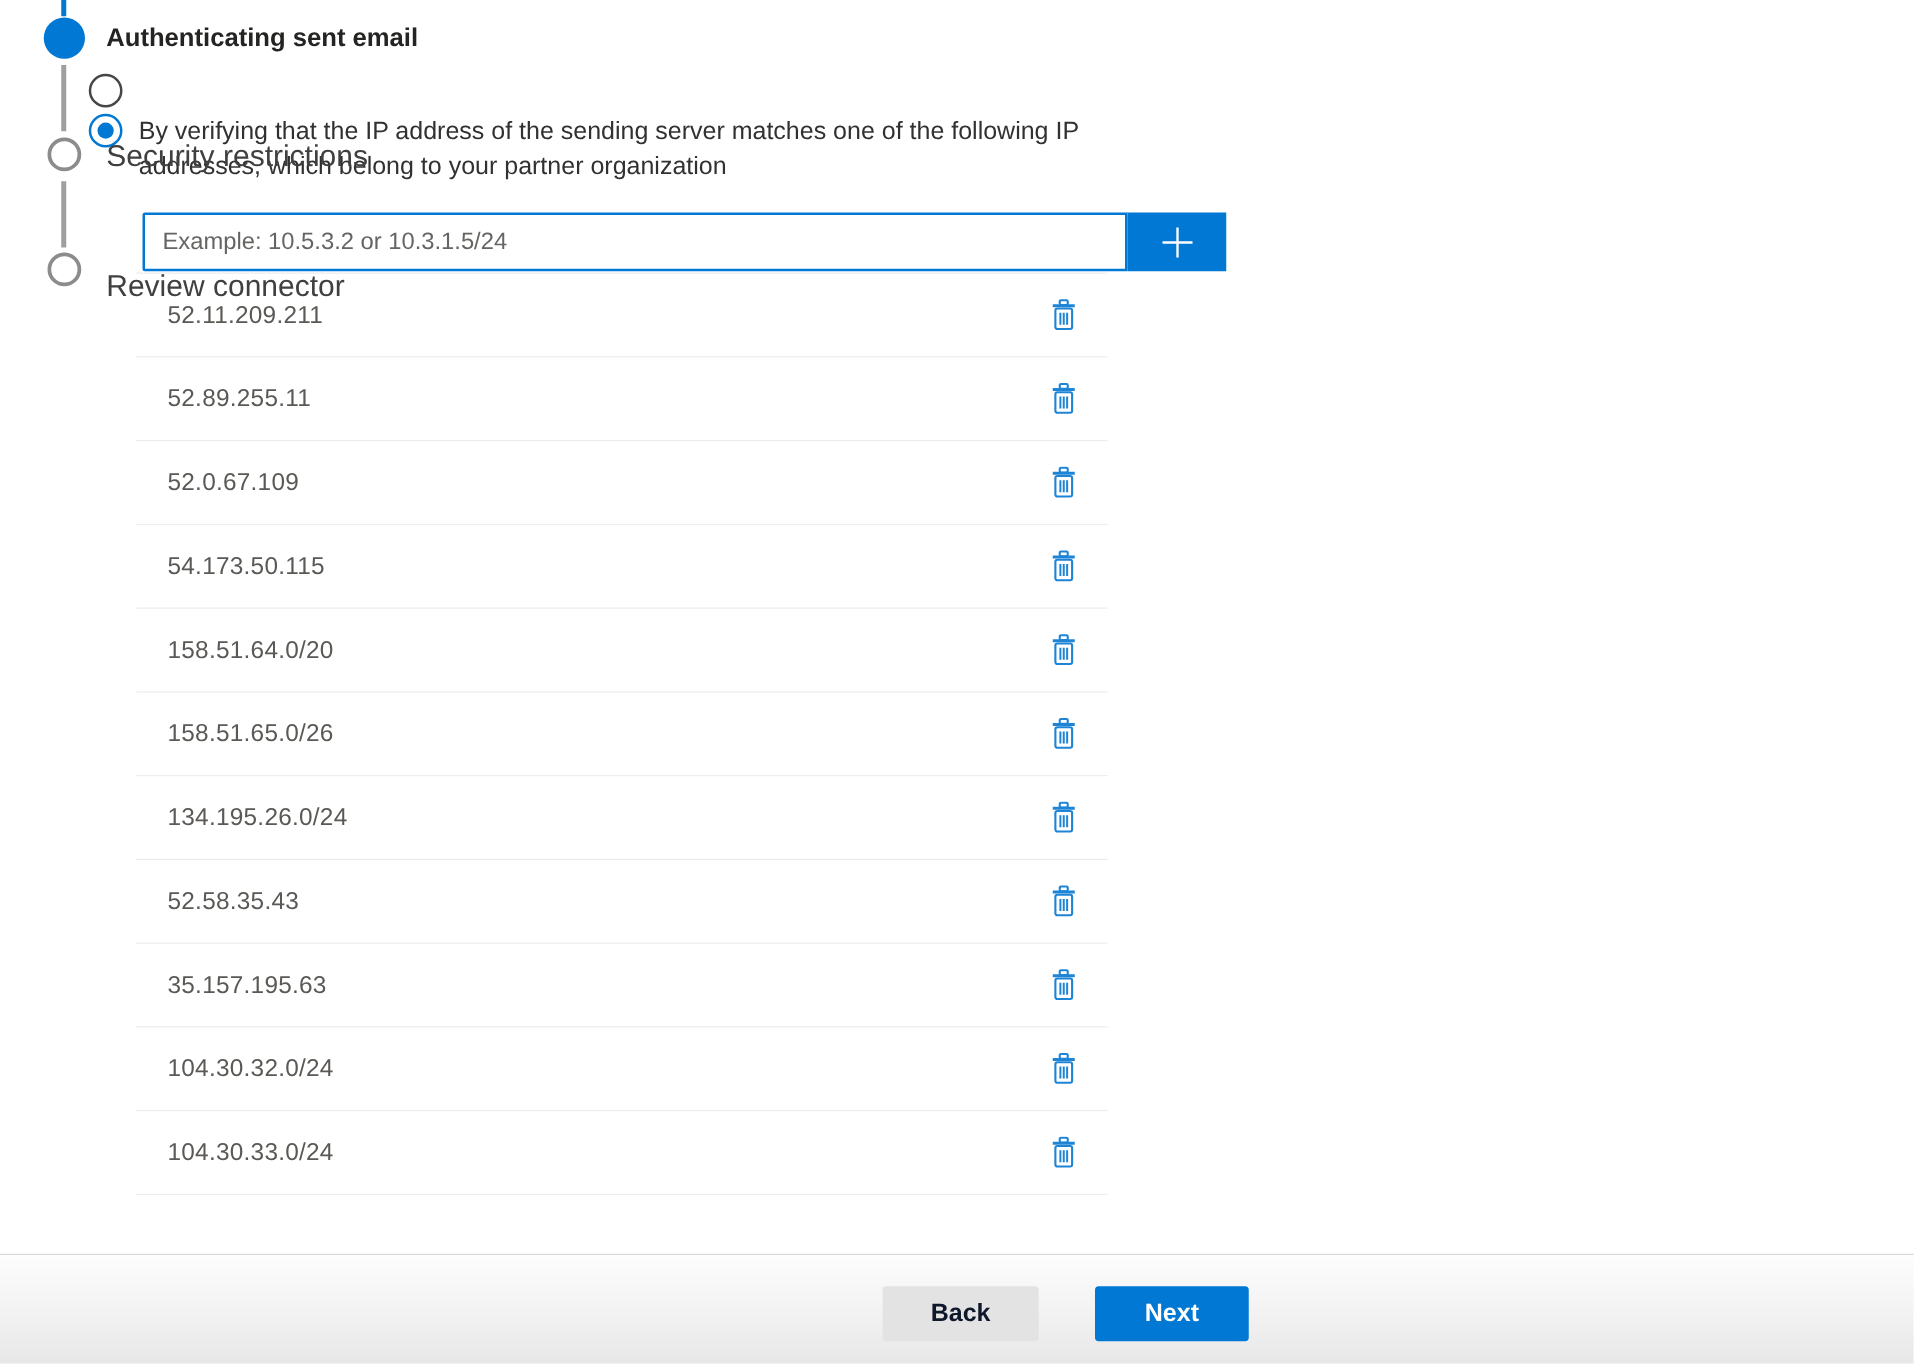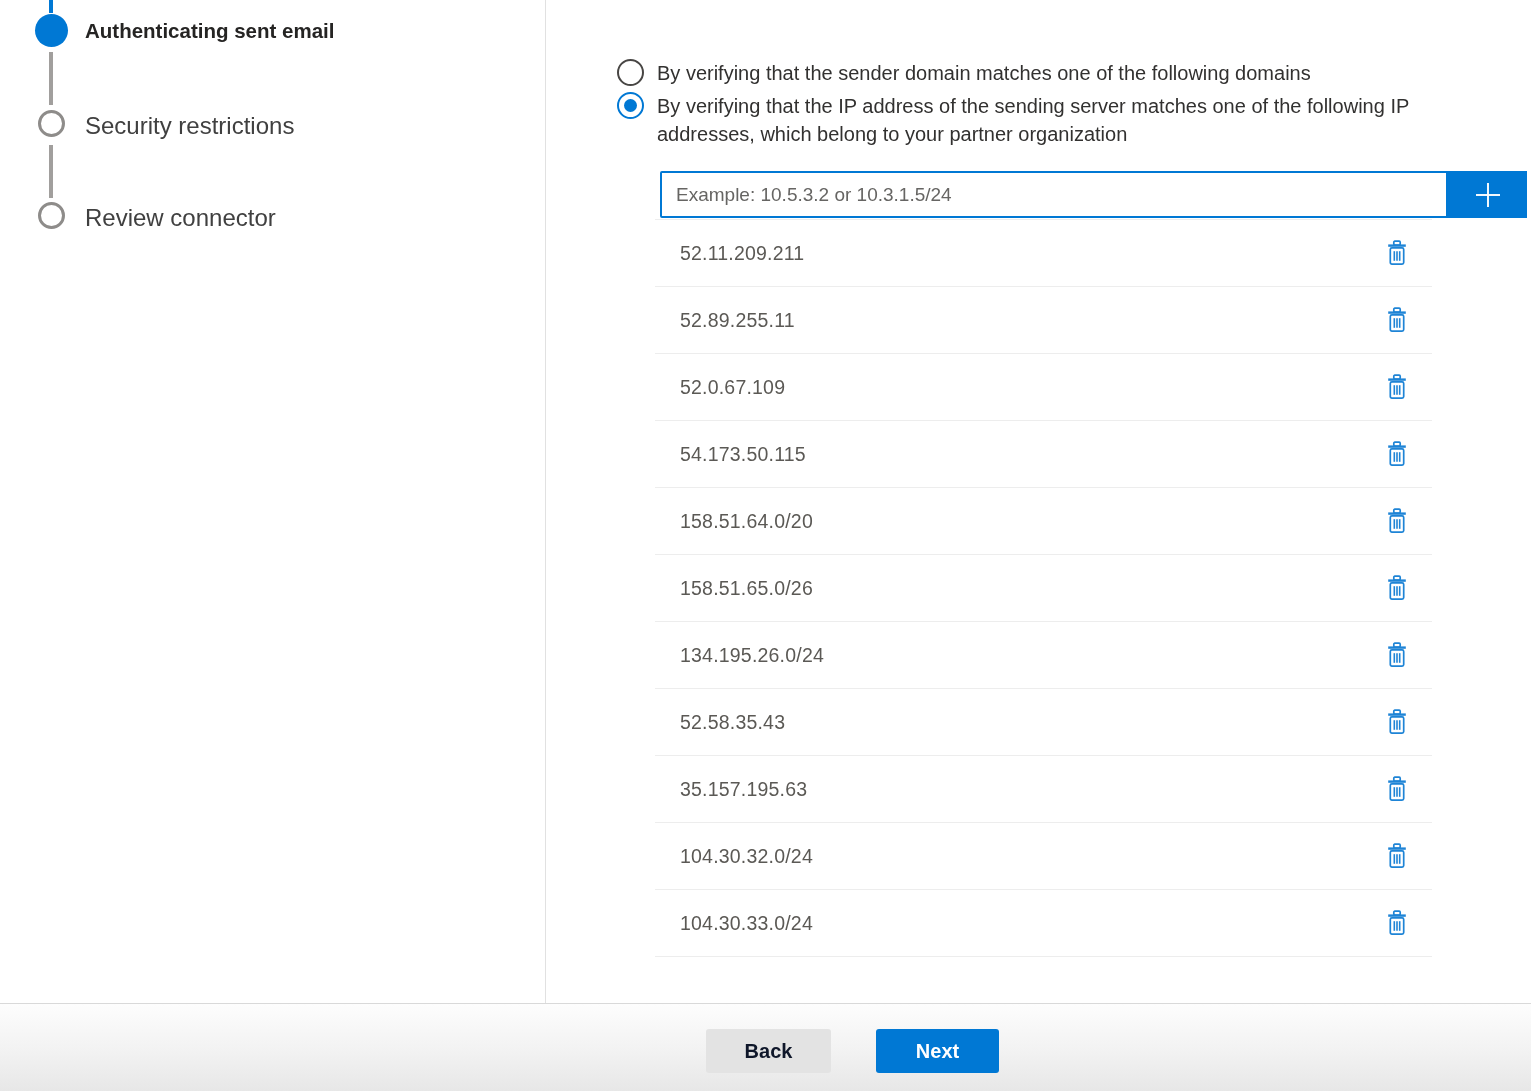--- a/index.html
+++ b/index.html
@@ -4,37 +4,37 @@
 <style>
   * { margin:0; padding:0; box-sizing:border-box; }
   html,body { width:1531px; height:1091px; }
   body {
     font-family:"Liberation Sans", sans-serif;
     background:#ffffff;
     color:#323130;
     position:relative;
     overflow:hidden;
   }
-  .layout { display:flex; height:1003px; }
+  .layout { display:flex; height:1003px;flex-direction:column; }
 
   
   .sidebar { width:546px; flex:none; border-right:1px solid #e1e1e1; position:relative; }
   .step-line { position:absolute; left:49px; width:4px; background:#a19f9d; }
   .step-line.top { top:0; height:13px; background:#0078d4; }
   .step-line.c1 { top:52px; height:53px; }
   .step-line.c2 { top:145px; height:53px; }
   .step-circle { position:absolute; border-radius:50%; }
   .step-circle.current { left:35px; top:14px; width:33px; height:33px; background:#0078d4; }
   .step-circle.upcoming { width:27px; height:27px; border:3px solid #8e8c8a; background:#fff; }
   .step-circle.s2 { left:38px; top:110px; }
   .step-circle.s3 { left:38px; top:202px; }
   .step-label { position:absolute; left:85px; font-size:24px; color:#404040; white-space:nowrap; }
   .step-label.current { top:19px; font-weight:bold; color:#252423; font-size:20.5px; }
   .step-label.s2 { top:112px; }
-  .step-label.s3 { top:204px; }
+  .step-label.s3 { top:216px; }
 
   
   .main { flex:1; padding:18px 0 0 71px; }
   .description { max-width:940px; font-size:20px; line-height:28.5px; color:#323130; }
 
   .options { margin-top:41px; }
   .option-row { display:flex; align-items:flex-start; cursor:pointer; }
   .option-row + .option-row { margin-top:5px; }
   .radio { width:27px; height:27px; border-radius:50%; border:2px solid #484644; flex:none; margin-right:13px; background:#fff; display:flex; align-items:center; justify-content:center; }
   .radio .dot { width:13px; height:13px; border-radius:50%; background:#0078d4; display:none; }
@@ -79,21 +79,20 @@
     <div class="step-line c2"></div>
     <div class="step-circle upcoming s3"></div>
     <div class="step-label s3">Review connector</div>
   </div>
 
   <div class="main">
 
     <div class="options">
       <div class="option-row">
         <span class="radio"></span>
-        <span class="option-label">By verifying that the sender domain matches one of the following domains</span>
       </div>
       <div class="option-row selected">
         <span class="radio">
             <span class="dot"></span>
           </span>
         <span class="option-label">By verifying that the IP address of the sending server matches one of the following IP addresses, which belong to your partner organization</span>
       </div>
     </div>
 
     <div class="input-row">

